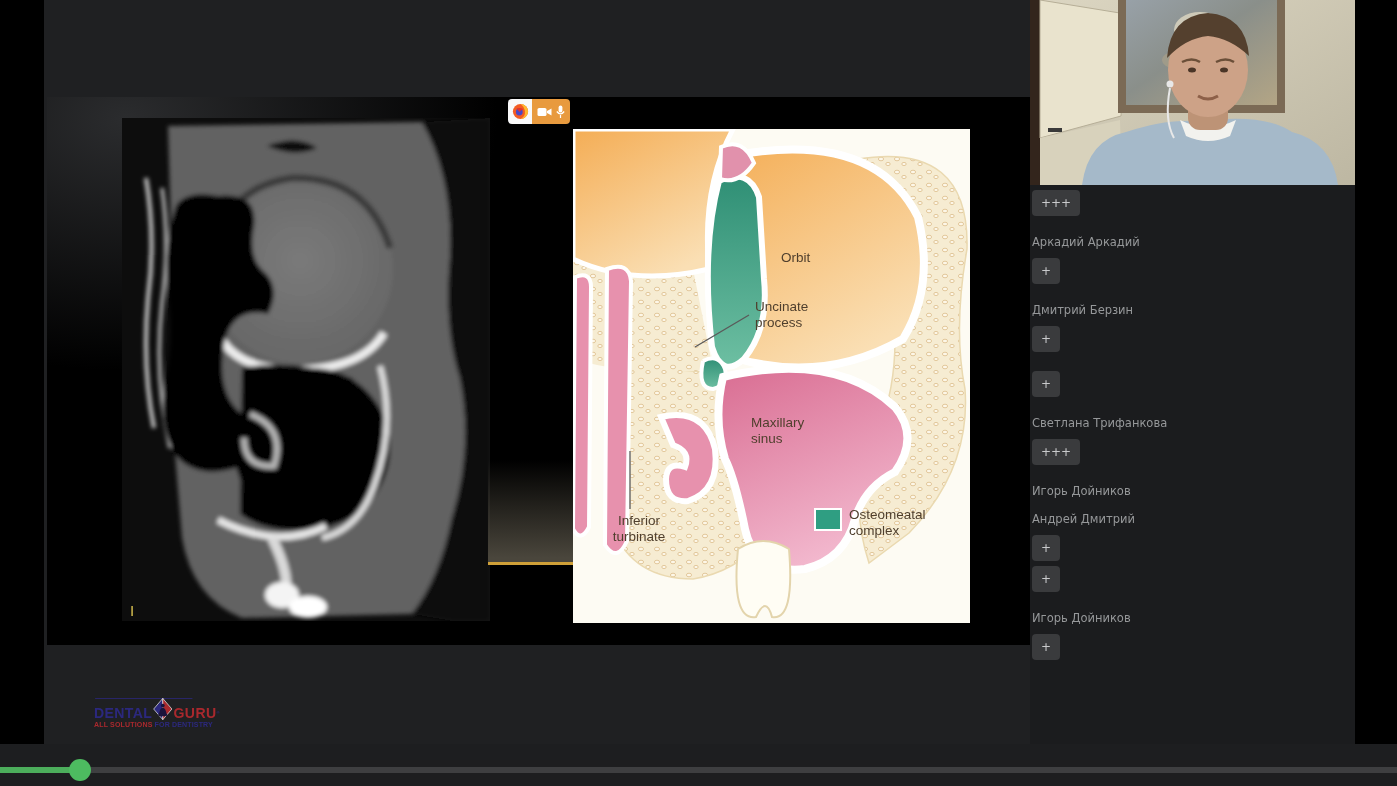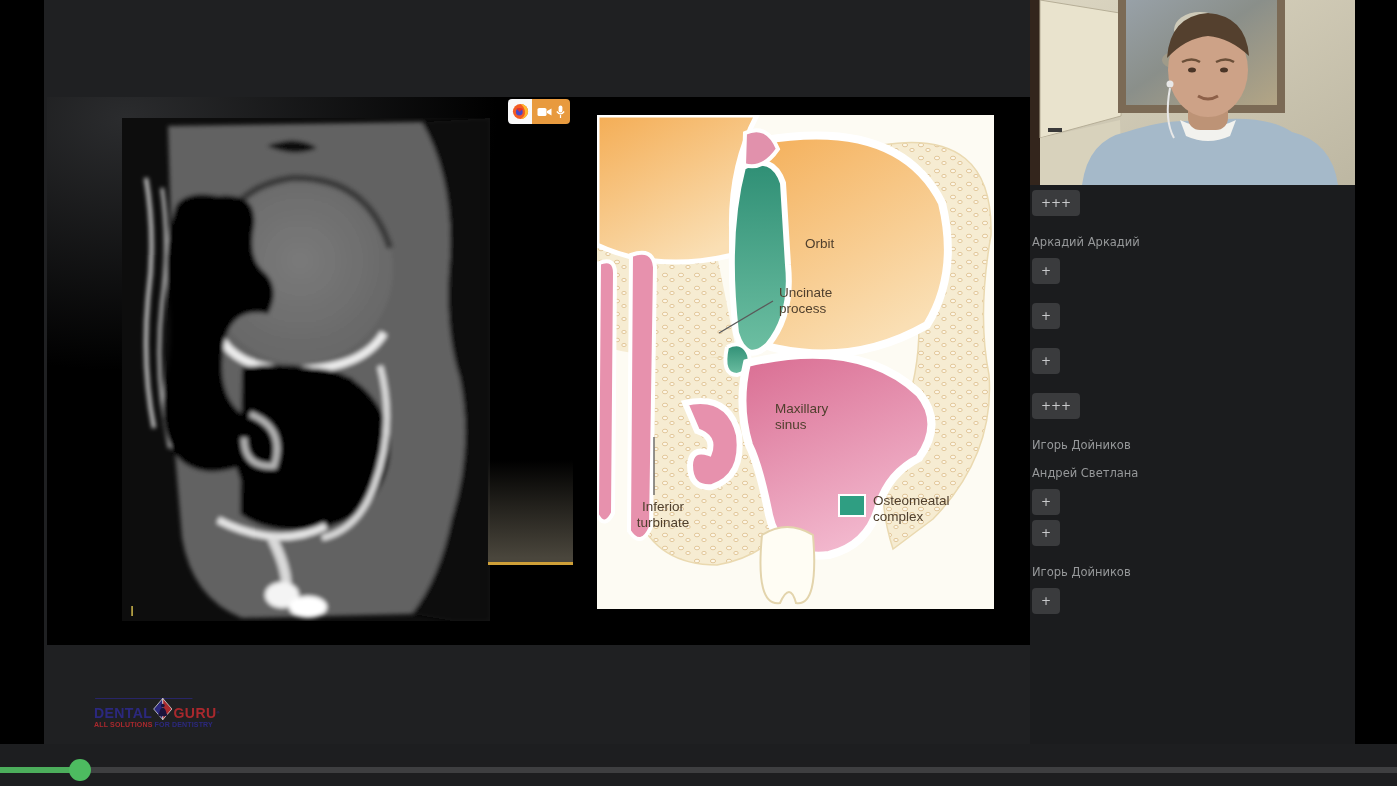--- a/index.html
+++ b/index.html
@@ -5,21 +5,21 @@
   * { margin:0; padding:0; box-sizing:border-box; }
   html,body { width:1397px; height:786px; background:#000; overflow:hidden;
               font-family:"DejaVu Sans","Liberation Sans",sans-serif; }
   .abs { position:absolute; }
 
   
   #stage { left:44px; top:0; width:986px; height:744px; background:#1f2022; }
   #slide { left:3px; top:97px; width:983px; height:548px; background:#000;
            background-image:radial-gradient(620px 420px at 8% 4%, #2b2c2e 0%, rgba(0,0,0,0) 60%); }
   #ct-wrap { left:75px; top:21px; width:368px; height:503px; }
-  #diagram-wrap { left:526px; top:18px; width:397px; height:494px;margin-left:24px; }
+  #diagram-wrap { left:526px; top:32px; width:397px; height:494px; }
 
   
   #browser-pill { left:461px; top:2px; height:25px; display:flex; align-items:stretch;
                   border-radius:4px; overflow:hidden; }
   #browser-pill .ff { width:24px; background:#f9f9fa; display:flex; align-items:center; justify-content:center; }
   #browser-pill .perm { width:38px; background:#e89a3e; display:flex; align-items:center;
                         justify-content:center; gap:4px; }
 
   
   #grad-popup { left:441px; top:363px; width:85px; height:105px;
@@ -251,33 +251,35 @@
 
   <div id="chat" class="abs">
       <div class="chat-item">
         <div class="bubble-row"><div class="chat-bubble">+++</div></div>
       </div>
       <div class="chat-item">
         <div class="chat-name">Аркадий Аркадий</div>
         <div class="bubble-row"><div class="chat-bubble">+</div></div>
       </div>
       <div class="chat-item">
-        <div class="bubble-row"><div class="chat-bubble">+</div></div>
-      </div>
-      <div class="chat-item">
-        <div class="bubble-row"><div class="chat-bubble">+</div></div>
-      </div>
-      <div class="chat-item">
+        <div class="chat-name">Дмитрий Берзин</div>
+        <div class="bubble-row"><div class="chat-bubble">+</div></div>
+      </div>
+      <div class="chat-item">
+        <div class="bubble-row"><div class="chat-bubble">+</div></div>
+      </div>
+      <div class="chat-item">
+        <div class="chat-name">Светлана Трифанкова</div>
         <div class="bubble-row"><div class="chat-bubble">+++</div></div>
       </div>
       <div class="chat-item">
         <div class="chat-name">Игорь Дойников</div>
       </div>
       <div class="chat-item">
-        <div class="chat-name">Андрей Светлана</div>
+        <div class="chat-name">Андрей Дмитрий</div>
         <div class="bubble-row"><div class="chat-bubble">+</div></div>
         <div class="bubble-row"><div class="chat-bubble">+</div></div>
       </div>
       <div class="chat-item">
         <div class="chat-name">Игорь Дойников</div>
         <div class="bubble-row"><div class="chat-bubble">+</div></div>
       </div>
     </div>
 
 </div>

